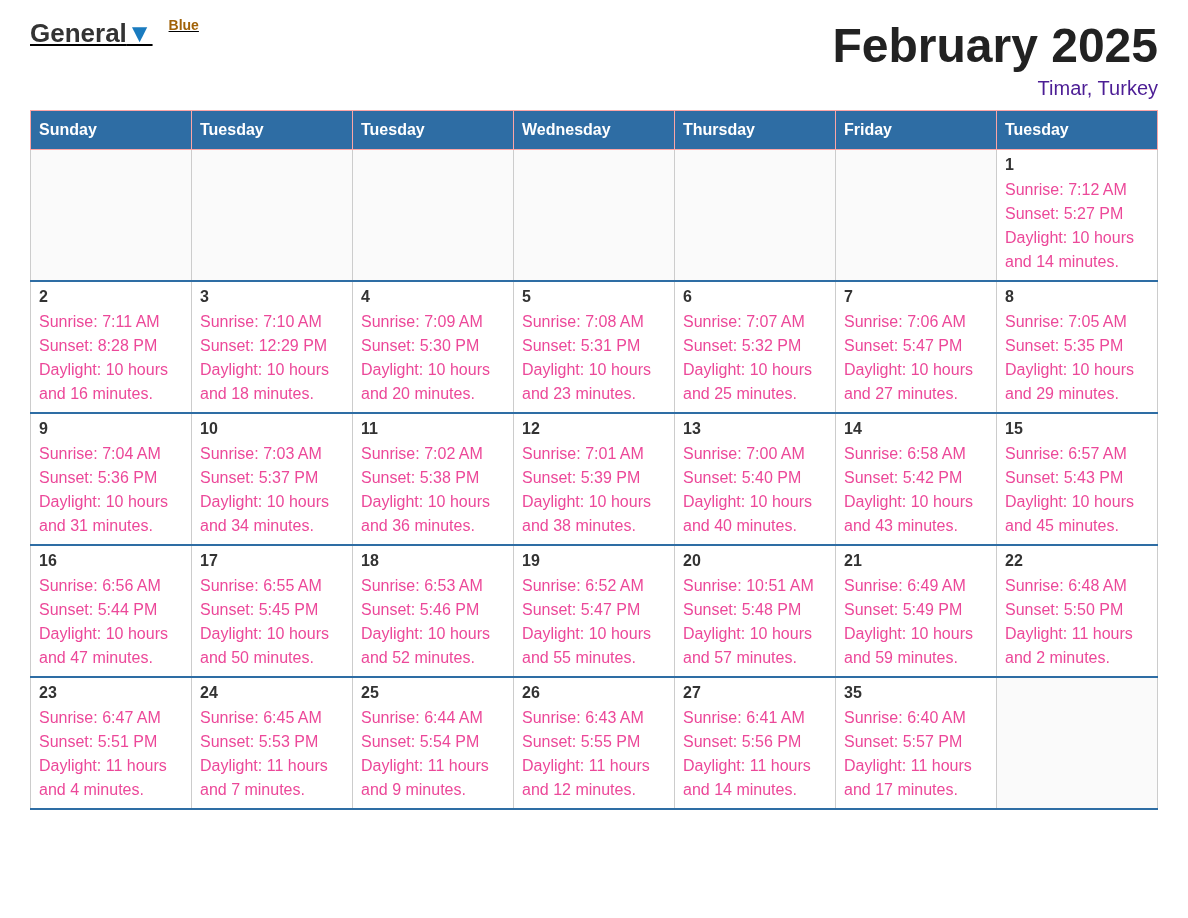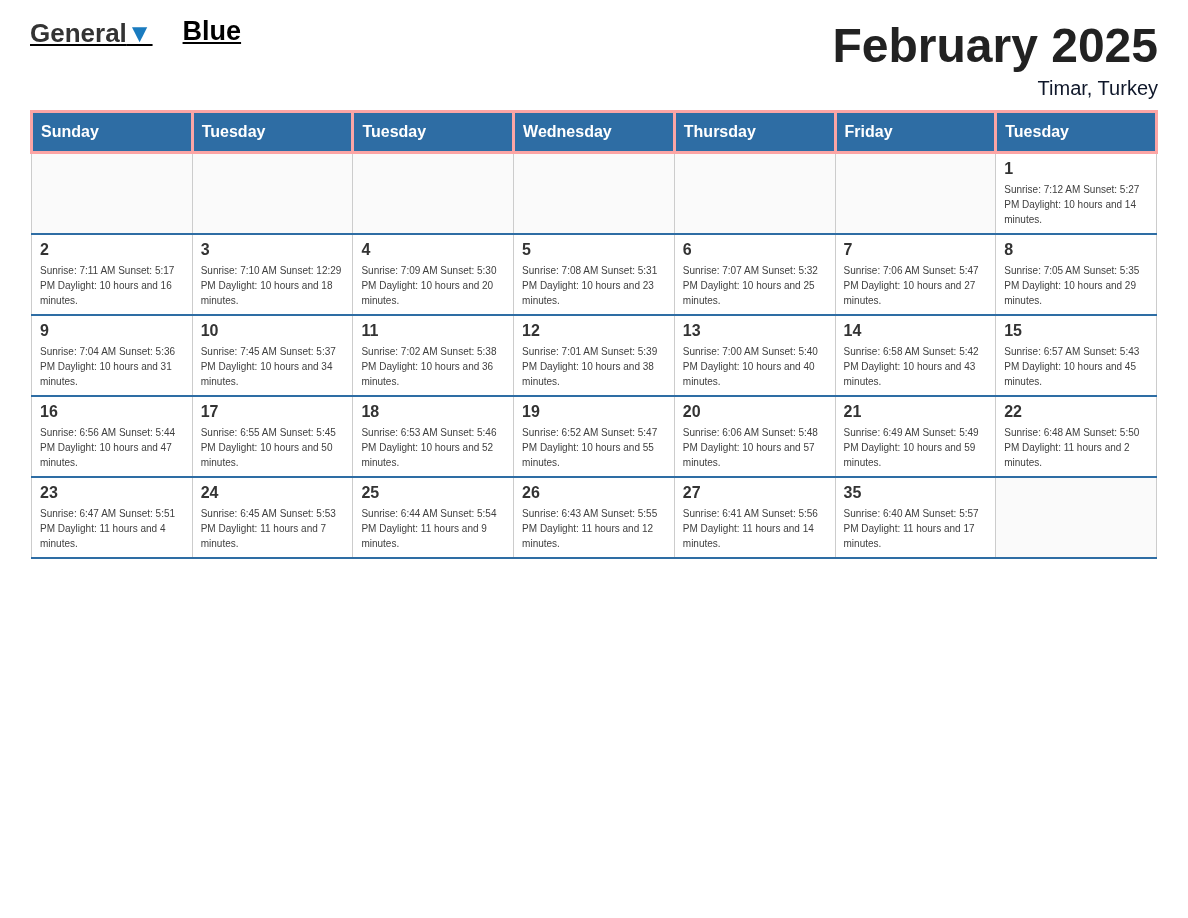--- a/index.html
+++ b/index.html
@@ -25,73 +25,73 @@
     .logo-general {
       font-size: 26px;
       font-weight: bold;
       color: #333;
       line-height: 1;
     }
     .logo-general span {
       color: #1a7bbf;
     }
     .logo-blue {
-      font-size: 27px;
-      font-weight: bold;
-      color: #000000;
+      font-size: 14px;
+      font-weight: bold;
+      color: #a16207;
       line-height: 1;
-      margin-left: 30px;
+      margin-left: 16px;
       margin-top: -2px;
     }
     .title-block {
       text-align: right;
     }
     .main-title {
       font-size: 48px;
       font-weight: bold;
       color: #222;
       line-height: 1.1;
     }
     .subtitle {
       font-size: 20px;
-      color: #0f172a;
+      color: #4c1d95;
       margin-top: 4px;
     }
     .calendar {
       width: 100%;
       border-collapse: collapse;
       margin-top: 10px;
     }
     .calendar thead th {
       background-color: #2e6da4;
       color: #fff;
       font-size: 16px;
       font-weight: bold;
       padding: 10px 8px;
       text-align: left;
-      border: 3px solid #fca5a5;
+      border: 1px solid #fca5a5;
     }
     .calendar tbody td {
       border: 1px solid #ccc;
       vertical-align: top;
       padding: 6px 8px;
       width: 14.28%;
       min-height: 100px;
       font-size: 13px;
       color: #333;
     }
     .day-number {
       font-size: 16px;
       font-weight: bold;
       color: #333;
       margin-bottom: 4px;
     }
     .day-info {
-      font-size: 10px;
-      color: #404040;
+      font-size: 16px;
+      color: #ec4899;
       line-height: 1.5;
     }
     .calendar tbody tr {
       border-bottom: 2px solid #2e6da4;
     }
     .empty-cell {
       background: #fafafa;
     }
   </style>
 </head>
@@ -134,21 +134,21 @@
           <div class="day-number">1</div>
           <div class="day-info">Sunrise: 7:12 AM
 Sunset: 5:27 PM
 Daylight: 10 hours and 14 minutes.</div>
         </td>
       </tr>
       <tr>
         <td>
           <div class="day-number">2</div>
           <div class="day-info">Sunrise: 7:11 AM
-Sunset: 5:17 PM
+Sunset: 8:28 PM
 Daylight: 10 hours and 16 minutes.</div>
         </td>
         <td>
           <div class="day-number">3</div>
           <div class="day-info">Sunrise: 7:10 AM
 Sunset: 12:29 PM
 Daylight: 10 hours and 18 minutes.</div>
         </td>
         <td>
           <div class="day-number">4</div>
@@ -183,21 +183,21 @@
       </tr>
       <tr>
         <td>
           <div class="day-number">9</div>
           <div class="day-info">Sunrise: 7:04 AM
 Sunset: 5:36 PM
 Daylight: 10 hours and 31 minutes.</div>
         </td>
         <td>
           <div class="day-number">10</div>
-          <div class="day-info">Sunrise: 7:45 AM
+          <div class="day-info">Sunrise: 7:03 AM
 Sunset: 5:37 PM
 Daylight: 10 hours and 34 minutes.</div>
         </td>
         <td>
           <div class="day-number">11</div>
           <div class="day-info">Sunrise: 7:02 AM
 Sunset: 5:38 PM
 Daylight: 10 hours and 36 minutes.</div>
         </td>
         <td>
@@ -245,21 +245,21 @@
 Daylight: 10 hours and 52 minutes.</div>
         </td>
         <td>
           <div class="day-number">19</div>
           <div class="day-info">Sunrise: 6:52 AM
 Sunset: 5:47 PM
 Daylight: 10 hours and 55 minutes.</div>
         </td>
         <td>
           <div class="day-number">20</div>
-          <div class="day-info">Sunrise: 6:06 AM
+          <div class="day-info">Sunrise: 10:51 AM
 Sunset: 5:48 PM
 Daylight: 10 hours and 57 minutes.</div>
         </td>
         <td>
           <div class="day-number">21</div>
           <div class="day-info">Sunrise: 6:49 AM
 Sunset: 5:49 PM
 Daylight: 10 hours and 59 minutes.</div>
         </td>
         <td>

